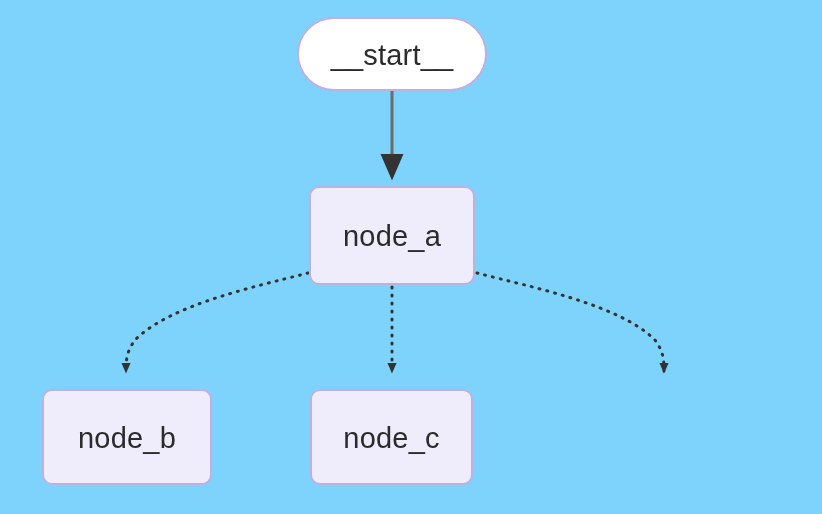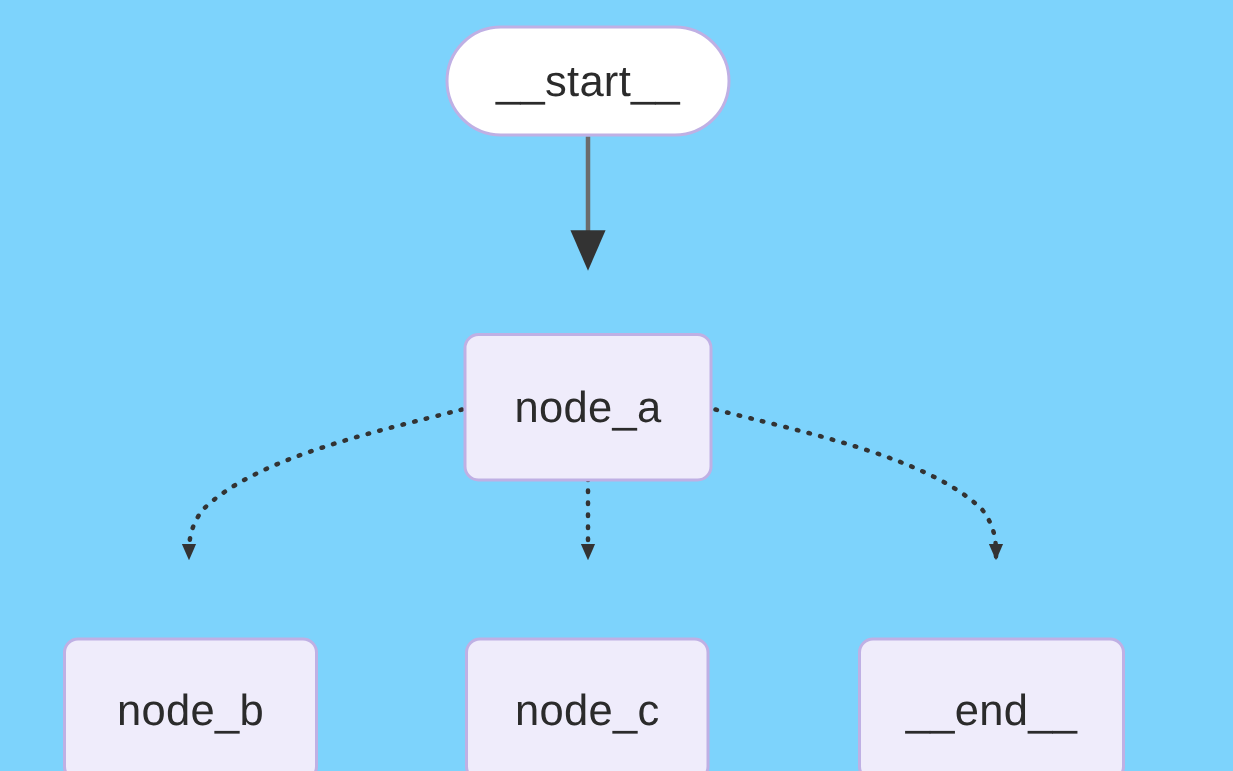--- a/index.html
+++ b/index.html
@@ -34,21 +34,20 @@
     align-items: center;
     justify-content: center;
     color: #2b2b2b;
     font-size: 29px;
     font-family: "Liberation Sans", sans-serif;
     letter-spacing: 0.2px;
     white-space: nowrap;
   }
   .gnode.rect {
     border-radius: 10px;
-    margin-top: 36px;
   }
   .gnode.stadium {
     background: #ffffff;
     border-radius: 40px;
   }
   .gnode-label {
     display: block;
     line-height: 1;
     transform: translateY(1px);
   }
@@ -86,17 +85,14 @@
   </div>
 
   <div class="gnode rect" style="left:310px; top:389px; width:163px; height:96px;">
     <span class="gnode-label">node_c</span>
   </div>
 
   <div class="gnode rect" style="left:42px; top:389px; width:170px; height:96px;">
     <span class="gnode-label">node_b</span>
   </div>
 
-  <div class="gnode rect" style="left:572px; top:389px; width:178px; height:96px;">
-    <span class="gnode-label">__end__</span>
-  </div>
 
 </div>
 
 </body></html>

